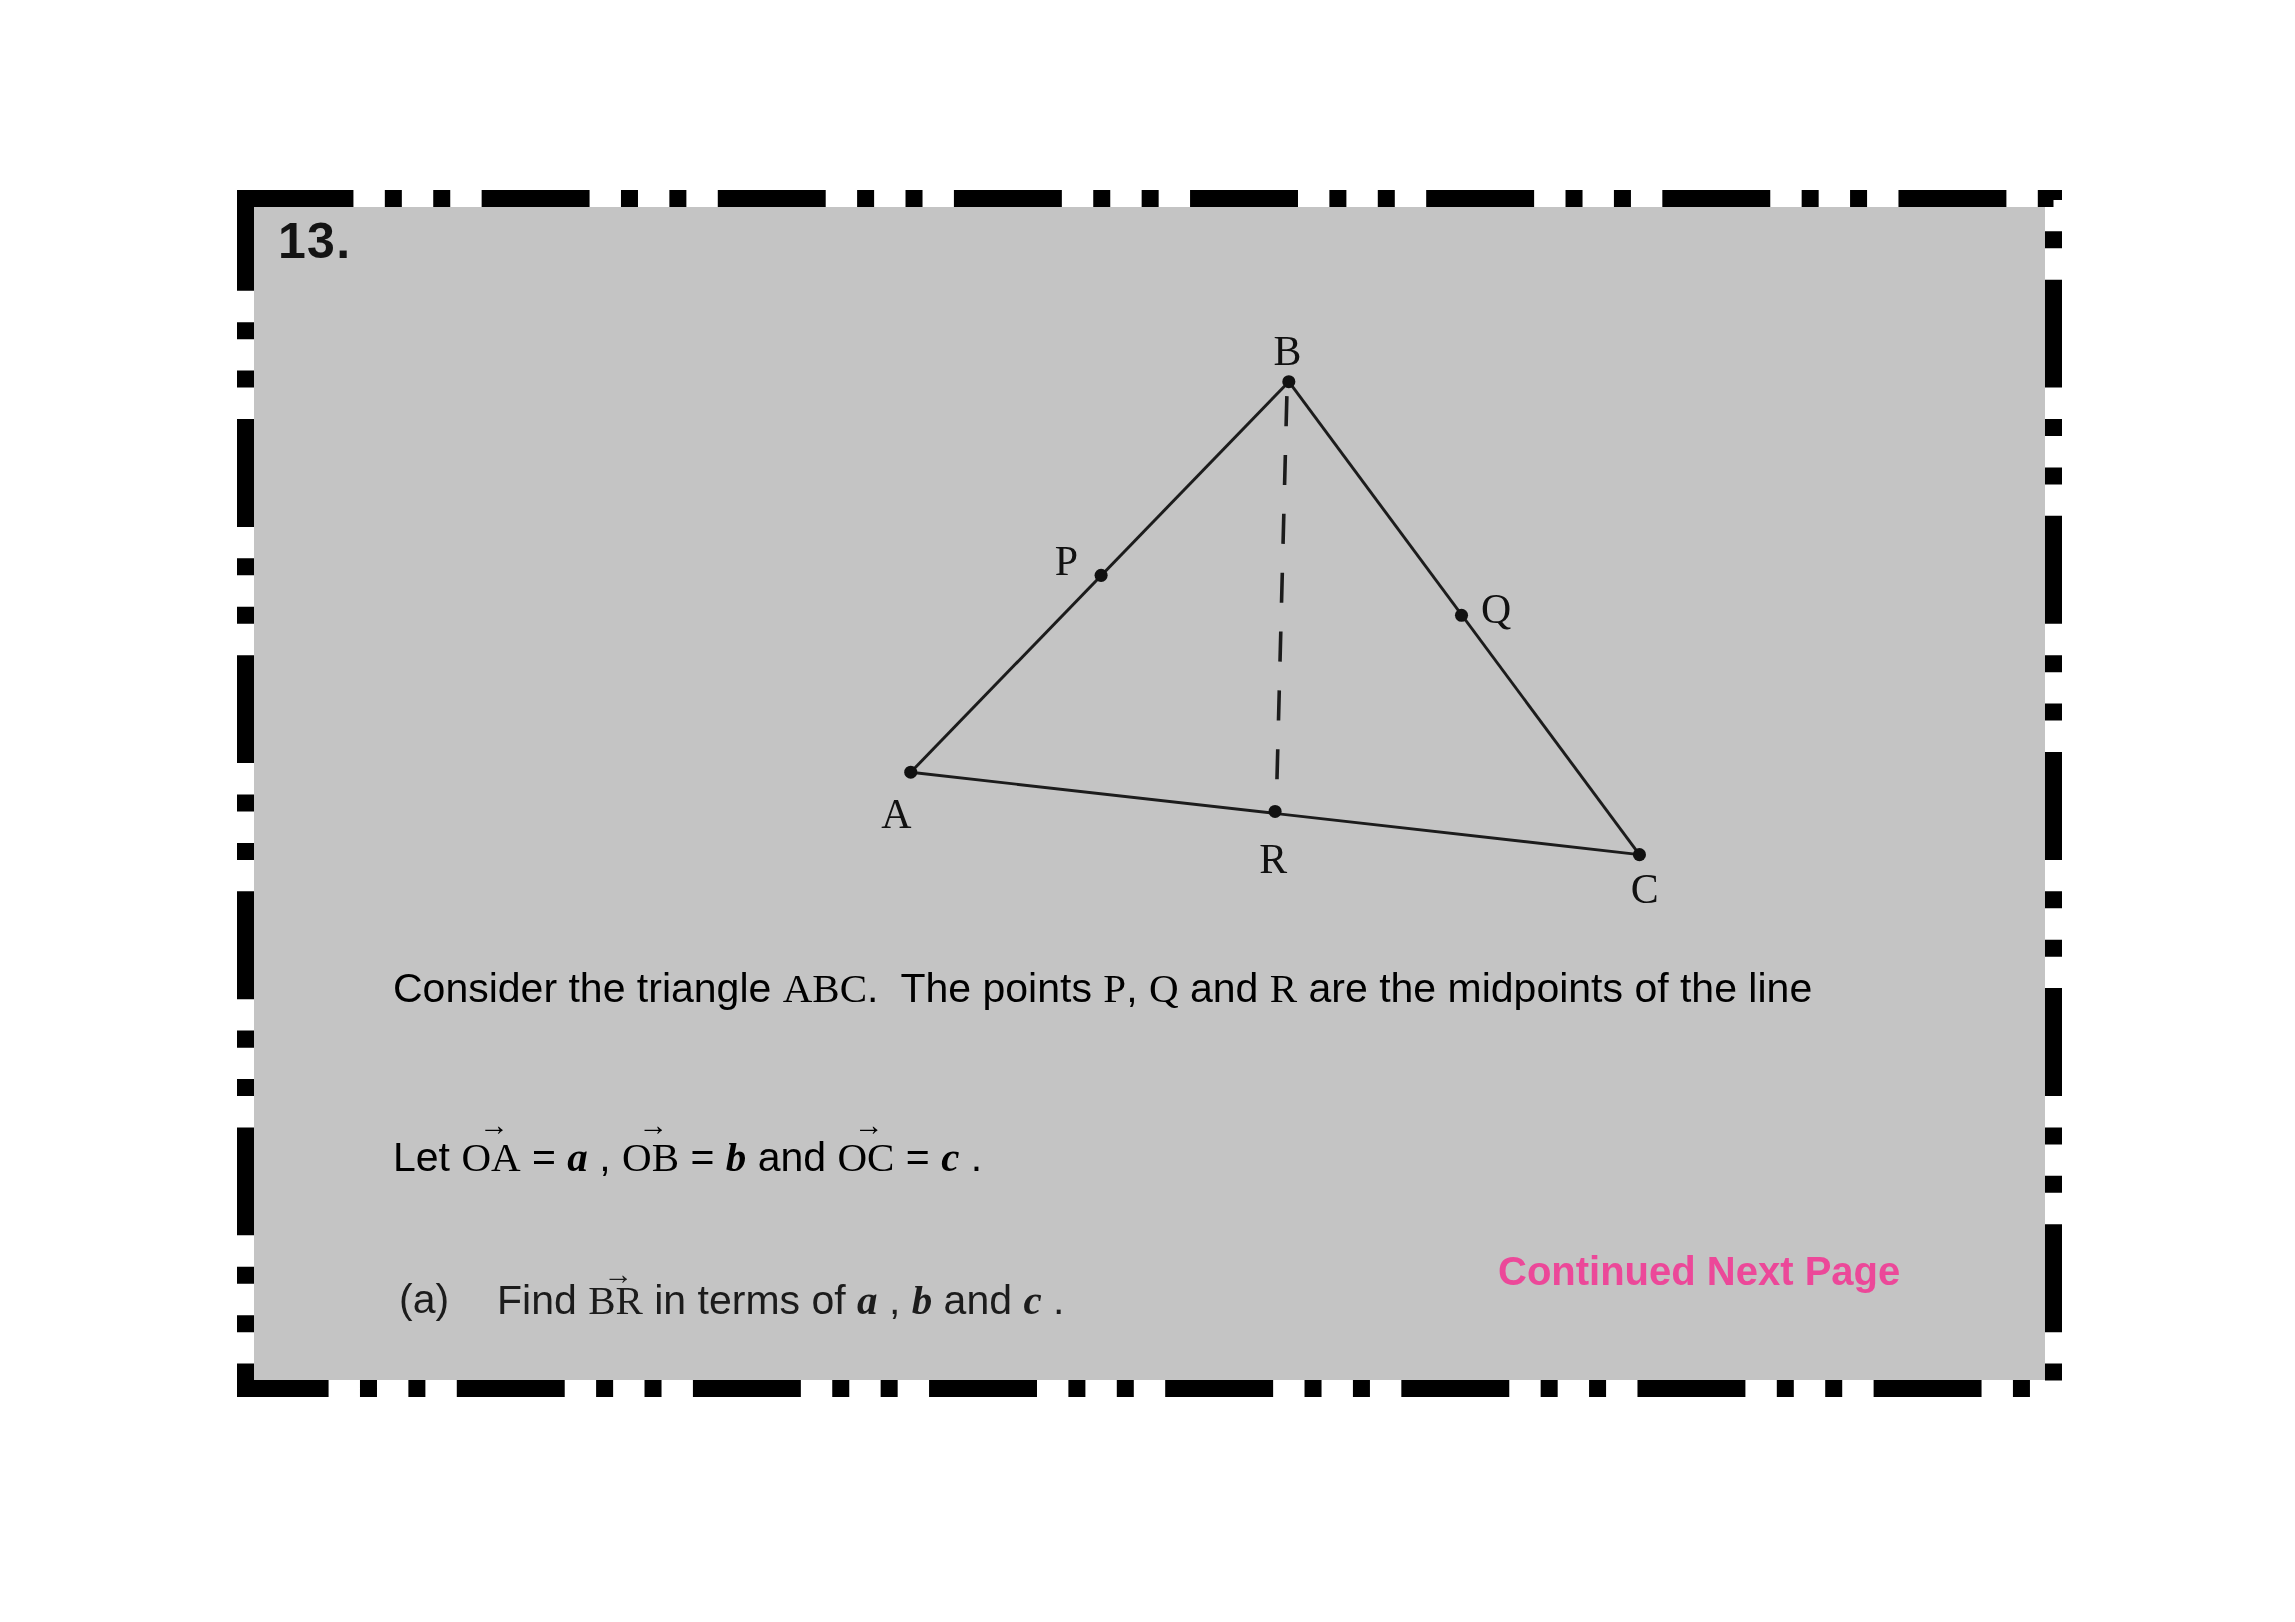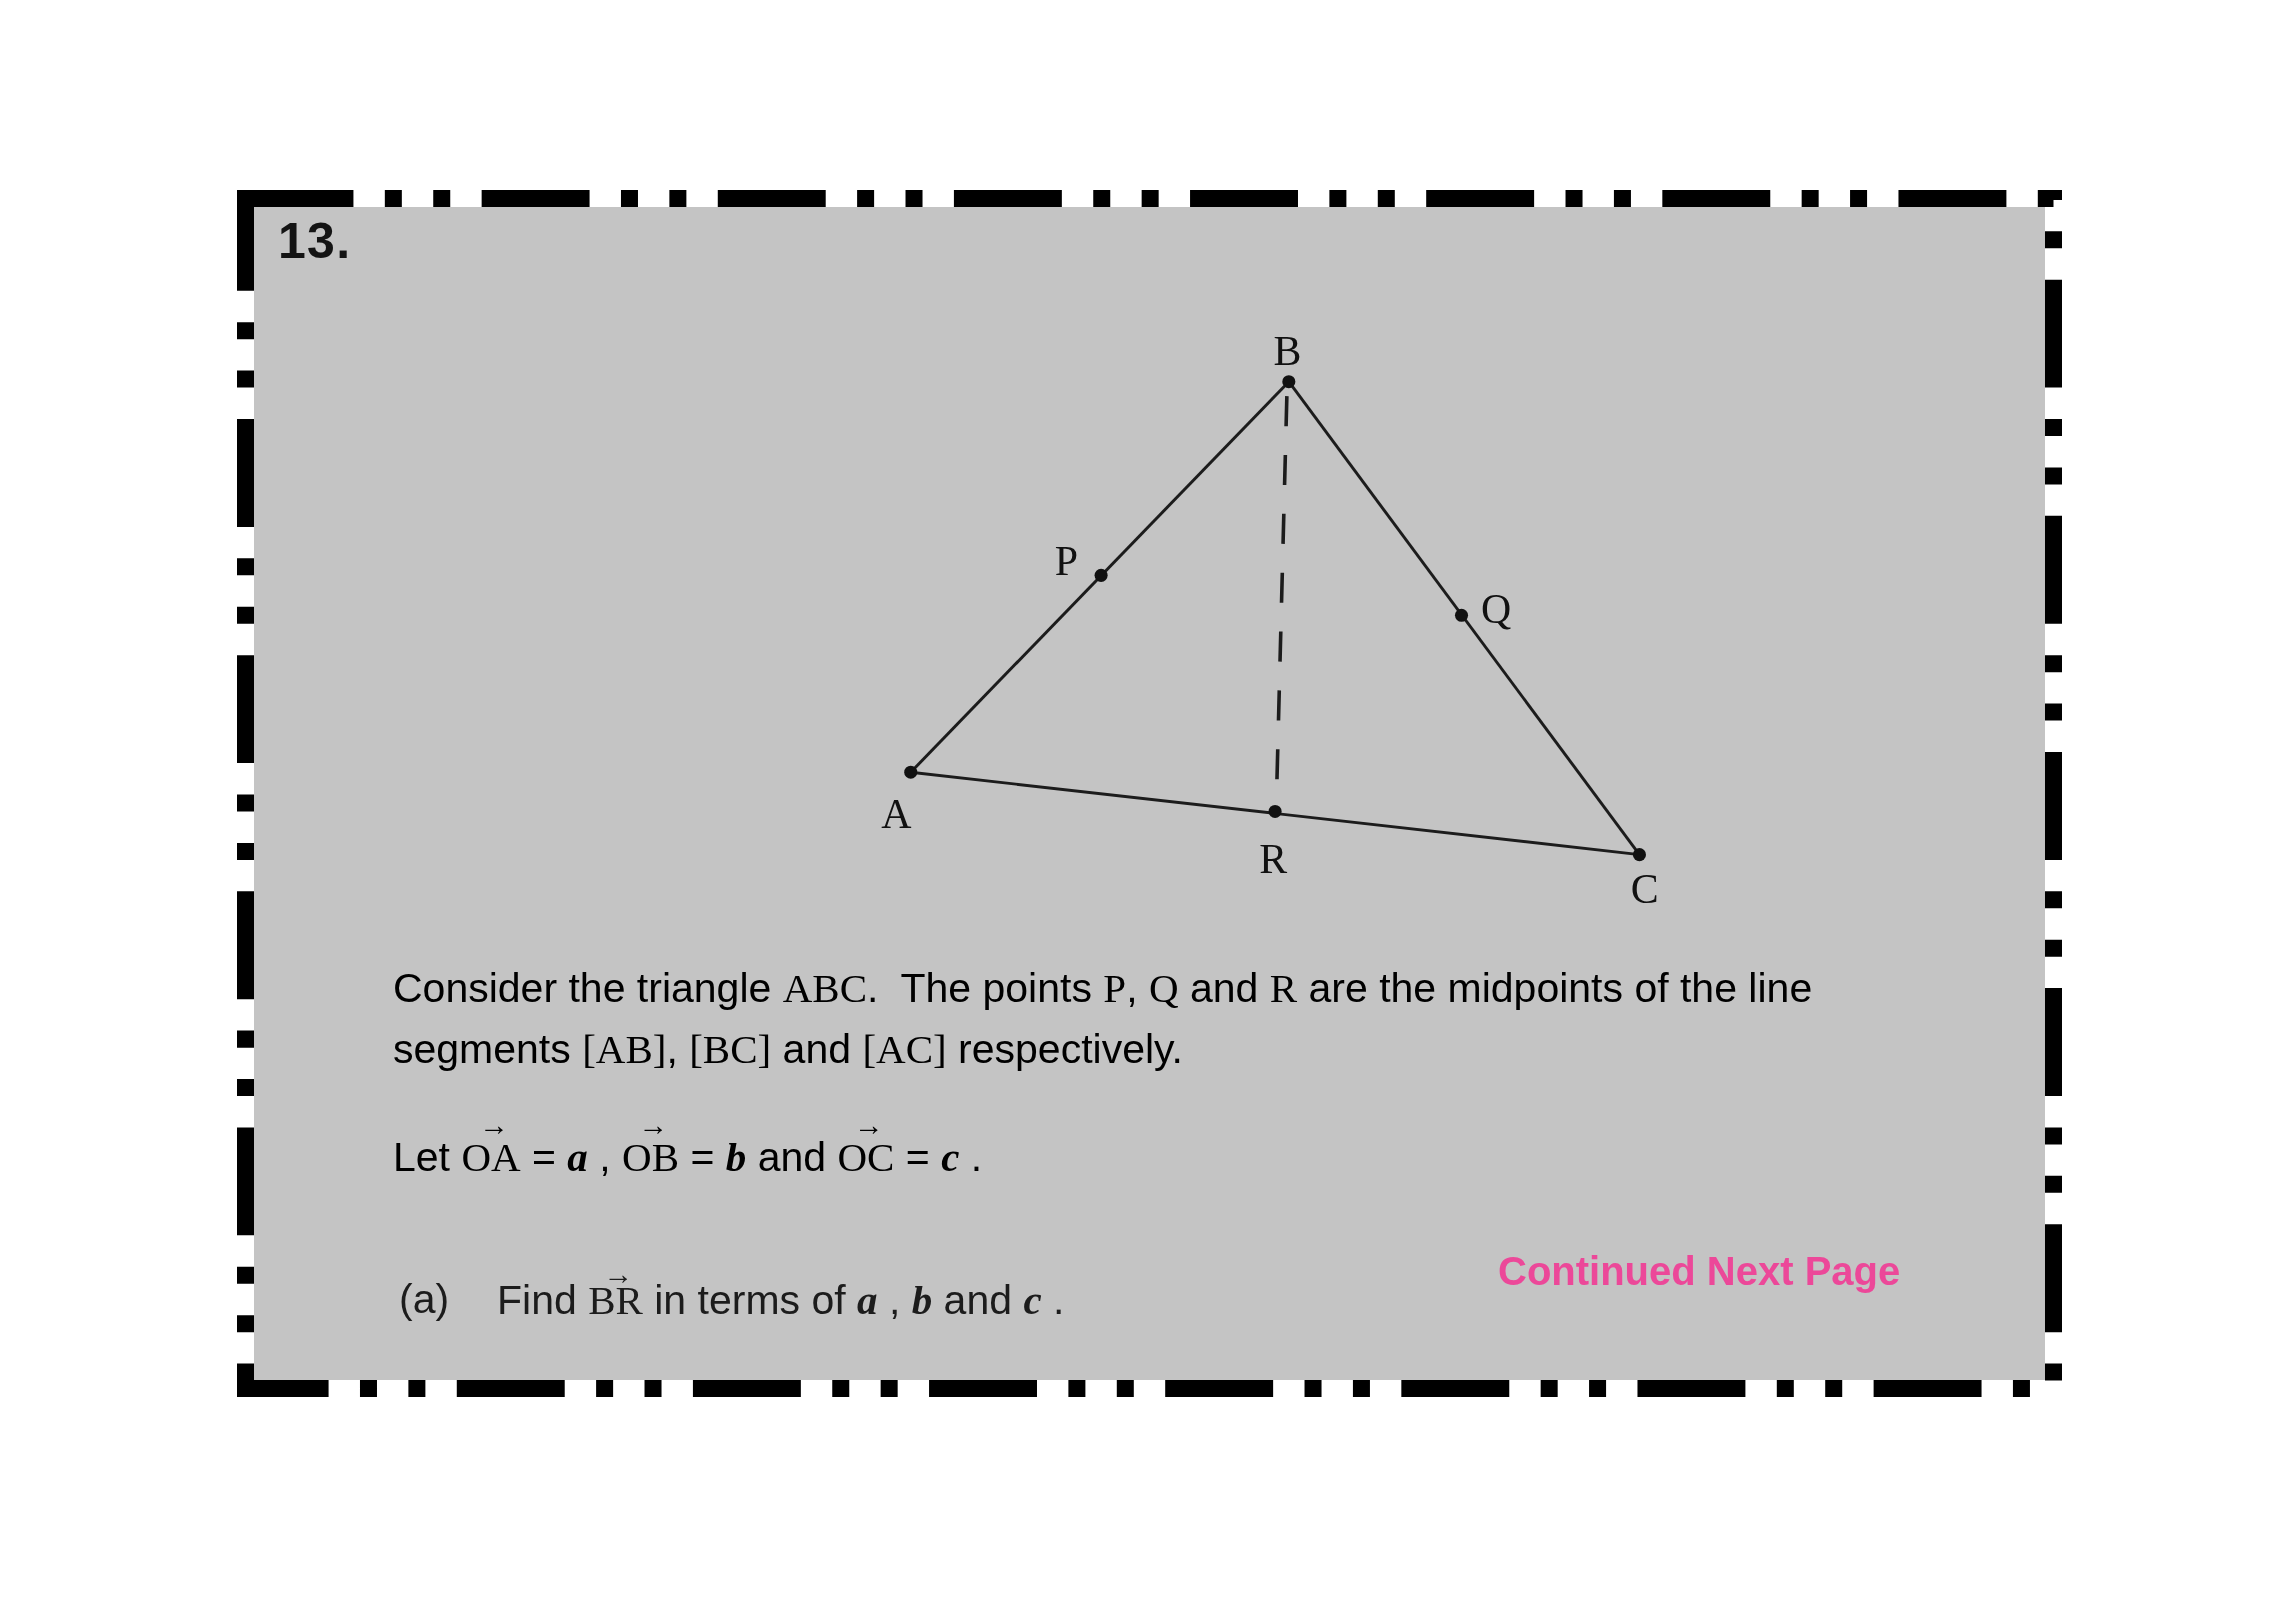--- a/index.html
+++ b/index.html
@@ -79,21 +79,20 @@
 
     <text x="1606" y="268" text-anchor="middle">B</text>
     <text x="1008" y="975" text-anchor="middle">A</text>
     <text x="2152" y="1090" text-anchor="middle">C</text>
     <text x="1268" y="588" text-anchor="middle">P</text>
     <text x="1925" y="662" text-anchor="middle">Q</text>
     <text x="1584" y="1044" text-anchor="middle">R</text>
   </svg>
 
   <div class="textline" style="top:768px;"><span class="seg-sans">Consider the triangle </span><span class="seg-rm">ABC</span><span class="seg-sans">.  The points </span><span class="seg-rm">P</span><span class="seg-sans">, </span><span class="seg-rm">Q</span><span class="seg-sans"> and </span><span class="seg-rm">R</span><span class="seg-sans"> are the midpoints of the line</span></div>
-  <div class="textline" style="top:829px;"><span class="seg-sans">segments </span><span class="seg-rm">[AB]</span><span class="seg-sans">, </span><span class="seg-rm">[BC]</span><span class="seg-sans"> and </span><span class="seg-rm">[AC]</span><span class="seg-sans"> respectively.</span></div>
 
   <div class="textline" style="top:937px;"><span class="seg-sans">Let </span><span class="vec"><span class="vec-arrow">→</span><span class="vec-text">OA</span></span><span class="seg-sans"> = </span><span class="seg-bi">a</span><span class="seg-sans"> , </span><span class="vec"><span class="vec-arrow">→</span><span class="vec-text">OB</span></span><span class="seg-sans"> = </span><span class="seg-bi">b</span><span class="seg-sans"> and </span><span class="vec"><span class="vec-arrow">→</span><span class="vec-text">OC</span></span><span class="seg-sans"> = </span><span class="seg-bi">c</span><span class="seg-sans"> .</span></div>
 
   <div class="part-label" style="top:1086px;">(a)</div>
   <div class="part-text" style="top:1086px;"><span class="seg-sans">Find </span><span class="vec"><span class="vec-arrow">→</span><span class="vec-text">BR</span></span><span class="seg-sans"> in terms of </span><span class="seg-bi">a</span><span class="seg-sans"> , </span><span class="seg-bi">b</span><span class="seg-sans"> and </span><span class="seg-bi">c</span><span class="seg-sans"> .</span></div>
 
   <div class="continued">Continued Next Page</div>
 
 </div>
 

